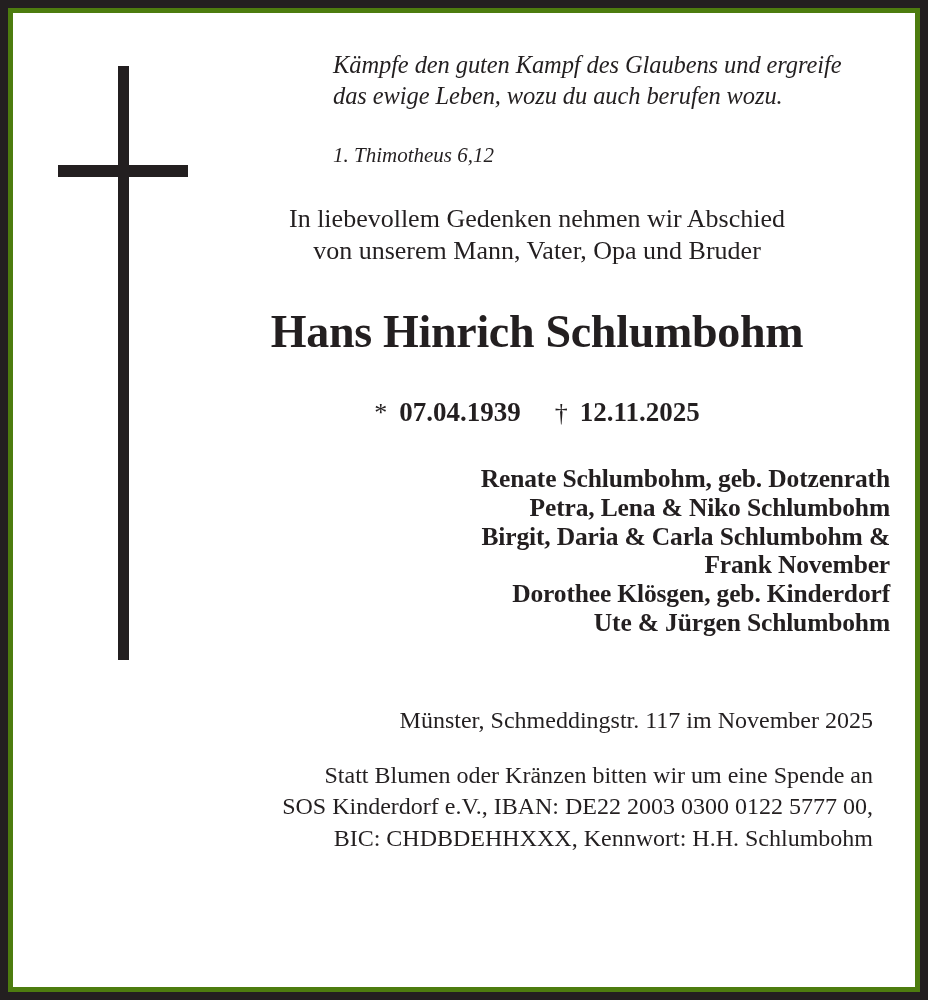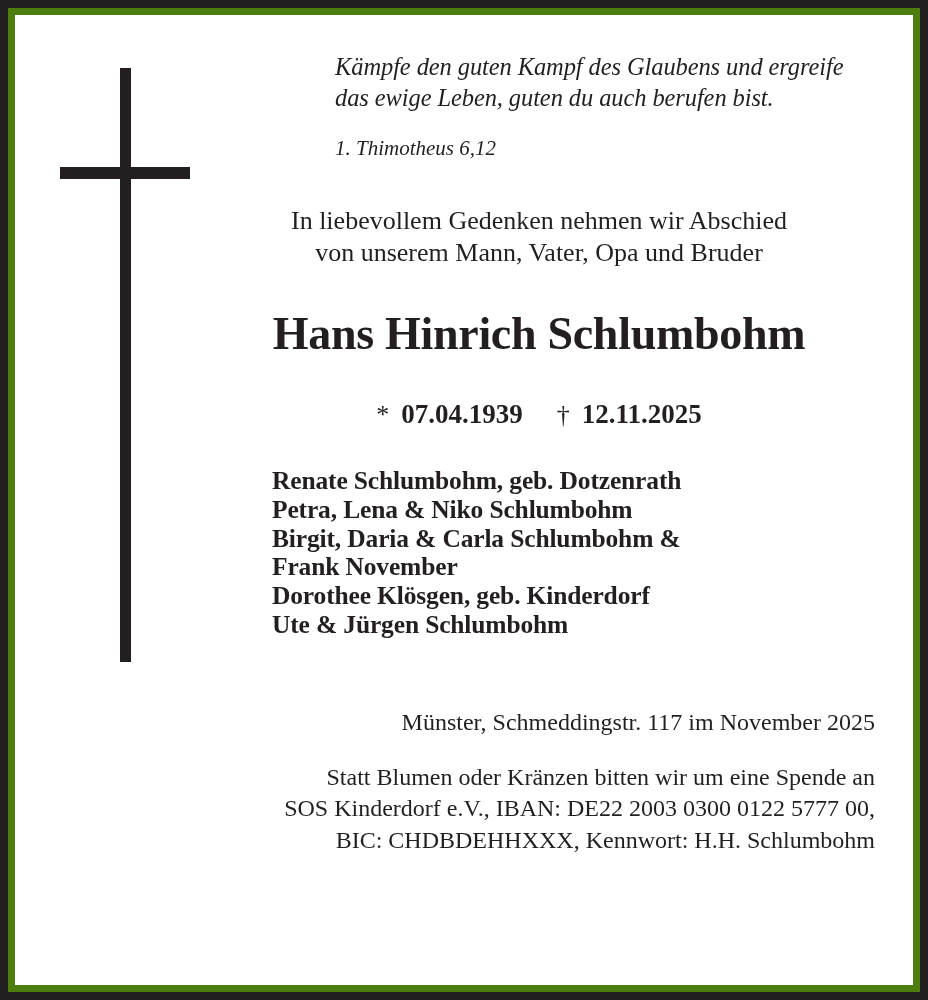--- a/index.html
+++ b/index.html
@@ -23,21 +23,21 @@
     height: 1000px;
     background: #231f20;
     padding: 8px;
   }
   #notice-inner {
     position: relative;
     box-sizing: border-box;
     width: 100%;
     height: 100%;
     background: #ffffff;
-    border: 7px solid #4d7c0f;
+    border: 5px solid #4d7c0f;
     overflow: hidden;
   }
 
   
   #cross-graphic {
     position: absolute;
     left: 45px;
     top: 53px;
     width: 140px;
     height: 602px;
@@ -70,21 +70,21 @@
     font-style: italic;
     font-size: 24.5px;
     line-height: 1.28;
     letter-spacing: -0.1px;
     white-space: nowrap;
   }
   .scripture-reference {
     font-style: italic;
     font-size: 21px;
     line-height: 1.3;
-    margin-top: 21px;
+    margin-top: 30px;
     white-space: nowrap;
   }
 
   
   #memorial-block {
     position: absolute;
     left: 188px;
     top: 190px;
     width: 672px;
     text-align: center;
@@ -133,21 +133,21 @@
     display: inline-block;
     width: 12px;
   }
 
   
   #family-block {
     position: absolute;
     left: 257px;
     top: 452px;
     width: 620px;
-    text-align: left;
+    text-align: right;
   }
   .family-line {
     font-size: 25.5px;
     font-weight: bold;
     line-height: 1.13;
     letter-spacing: -0.15px;
     white-space: nowrap;
   }
 
   
@@ -176,21 +176,21 @@
 <div id="obituary-notice">
   <div id="notice-inner">
 
     <div id="cross-graphic">
       <div id="cross-vertical-bar"></div>
       <div id="cross-horizontal-bar"></div>
     </div>
 
     <div id="scripture-block">
       <div class="scripture-verse">Kämpfe den guten Kampf des Glaubens und ergreife</div>
-      <div class="scripture-verse">das ewige Leben, guten du auch berufen bist.</div>
+      <div class="scripture-verse">das ewige Leben, wozu du auch berufen wozu.</div>
       <div class="scripture-reference">1. Thimotheus 6,12</div>
     </div>
 
     <div id="memorial-block">
       <div class="memorial-line">In liebevollem Gedenken nehmen wir Abschied</div>
       <div class="memorial-line">von unserem Mann, Vater, Opa und Bruder</div>
     </div>
 
     <div id="deceased-name">Hans Hinrich Schlumbohm</div>
 

